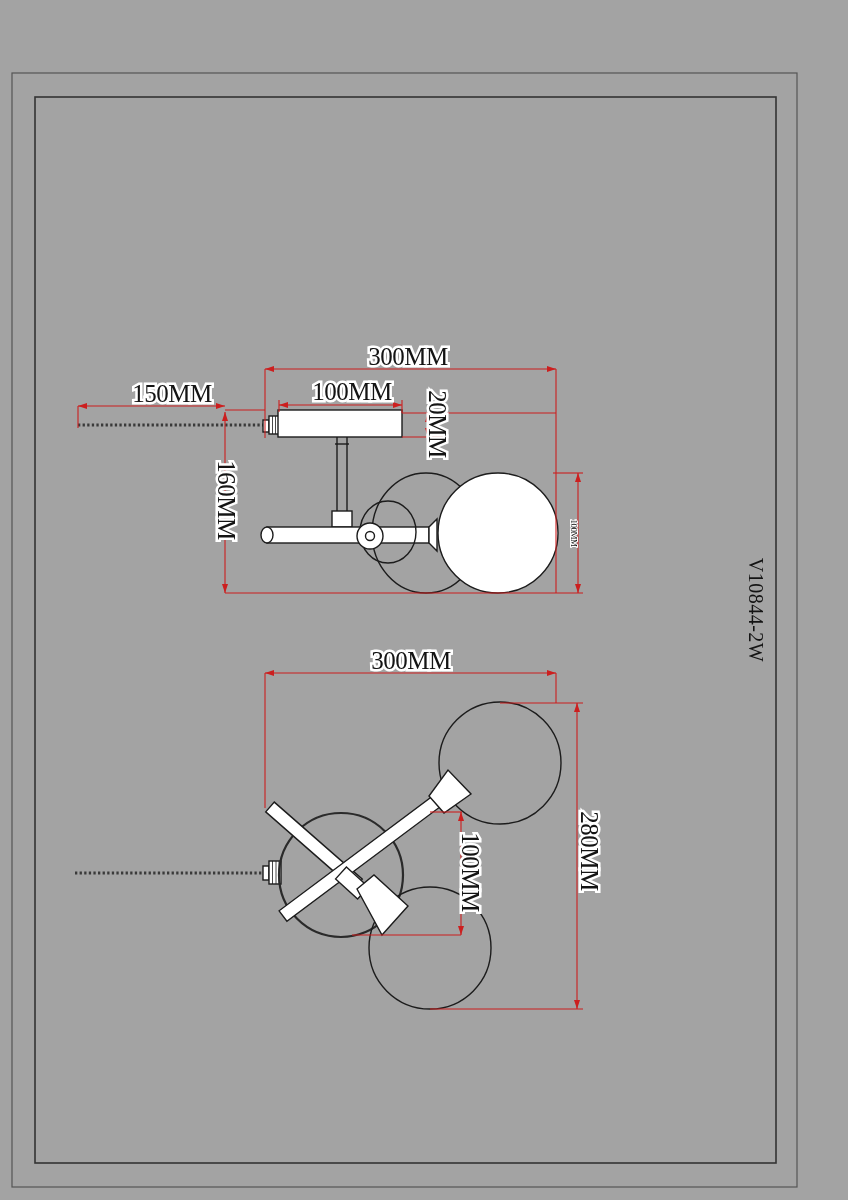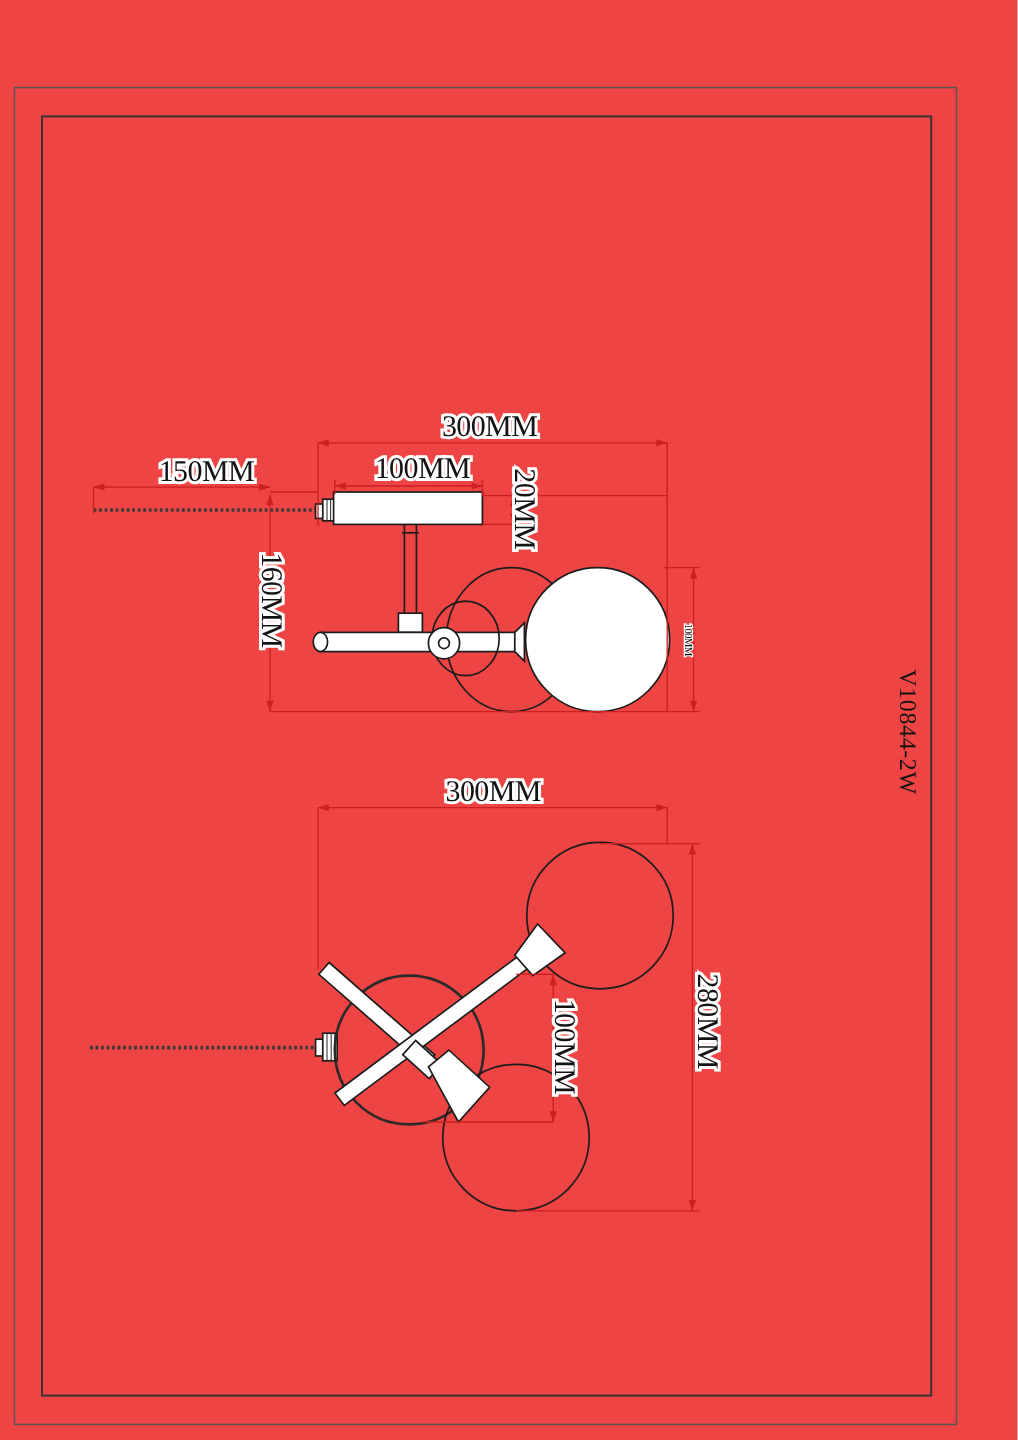--- a/index.html
+++ b/index.html
@@ -1,16 +1,16 @@
 <!DOCTYPE html>
 <html><head>
 <meta charset="utf-8">
 <style>
   html,body{margin:0;padding:0;background:#ffffff;}
-  #page{position:relative;width:848px;height:1200px;background:#ef4444;overflow:hidden;
+  #page{position:relative;width:848px;height:1200px;background:#a3a3a3;overflow:hidden;
         font-family:"Liberation Serif","DejaVu Serif",serif;}
   svg{position:absolute;left:0;top:0;}
   text{fill:#141414;font-family:"Liberation Serif","DejaVu Serif",serif;letter-spacing:-0.5px;}
   .dim-label{font-size:25px;paint-order:stroke;stroke:#ffffff;stroke-width:5px;}
   .dim-label-tiny{font-size:9px;paint-order:stroke;stroke:#ffffff;stroke-width:2px;}
   .part-label{font-size:20px;letter-spacing:0.5px;}
   .blk{stroke:#1c1c1c;stroke-width:1.4;fill:none;}
   .blkf{stroke:#1c1c1c;stroke-width:1.4;fill:#ffffff;}
   .red{stroke:#cc1f1f;stroke-width:1.1;fill:none;}
   .redf{fill:#cc1f1f;stroke:none;}

